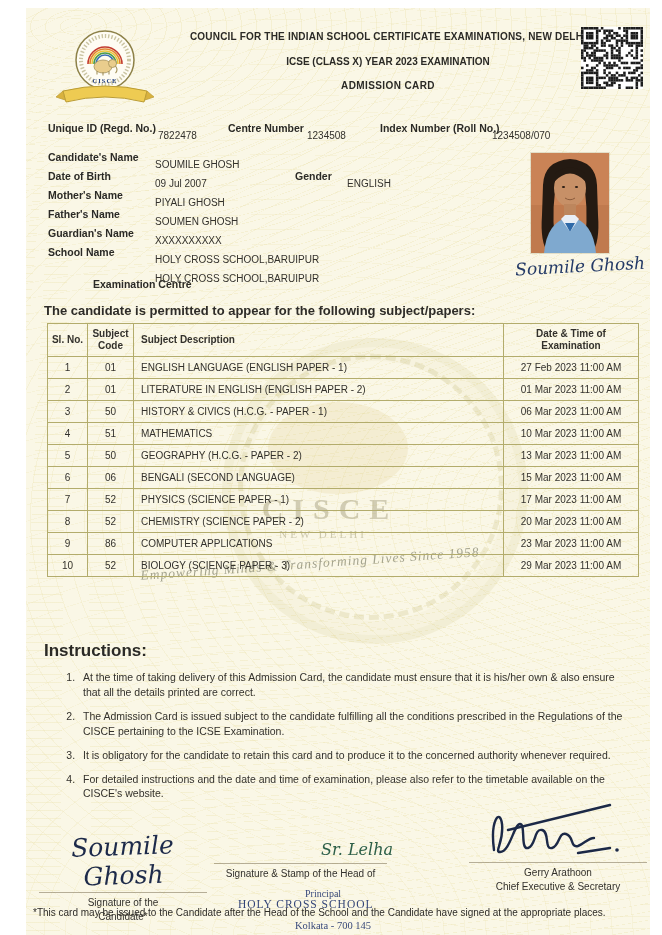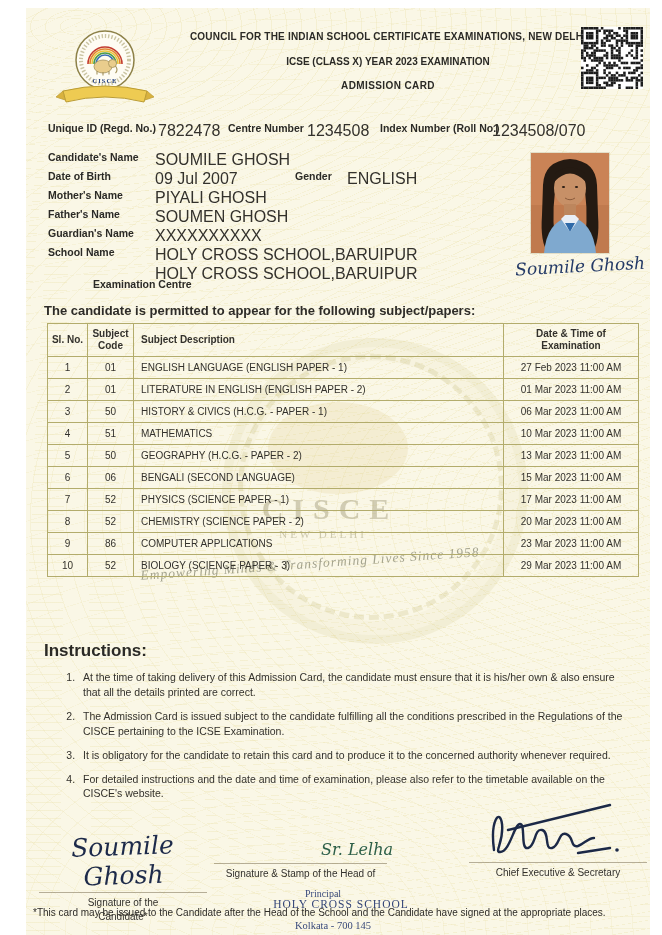--- a/index.html
+++ b/index.html
@@ -14,21 +14,21 @@
 
   
   .hdr-org{left:120px;top:31px;width:536px;text-align:center;font-weight:bold;font-size:10px;letter-spacing:.2px;color:#2b2a26;}
   .hdr-exam{left:120px;top:56px;width:536px;text-align:center;font-weight:bold;font-size:10px;color:#2b2a26;}
   .hdr-title{left:120px;top:80px;width:536px;text-align:center;font-weight:bold;font-size:10px;letter-spacing:.4px;color:#2b2a26;}
   .logo{left:55px;top:26px;}
   .qr{left:581px;top:27px;width:62px;height:62px;}
 
   
   .lbl{font-weight:bold;font-size:10.5px;color:#2b2a26;}
-  .val{font-size:16px;color:#33312c;}
+  .val{font-size:10px;color:#33312c;margin-top:8px;}
 
   
   .photo{left:531px;top:153px;width:78px;height:100px;box-shadow:0 0 0 1px rgba(160,150,110,.25);}
   .photo-sign{left:505px;top:256px;width:150px;text-align:center;
       font-family:"DejaVu Serif",serif;font-style:italic;font-size:17px;color:#243a66;transform:rotate(-3deg);}
 
   
   .permit{left:44px;top:303px;width:560px;font-size:13px;color:#2e2c28;font-weight:bold;}
   table.subjects{position:absolute;left:47px;top:323px;width:591px;border-collapse:collapse;table-layout:fixed;z-index:2;}
   table.subjects th, table.subjects td{border:1px solid #b3ac6c;font-size:10px;color:#33312c;padding:1px 3px;}
@@ -61,21 +61,21 @@
   .hand{font-family:"DejaVu Serif",serif;font-style:italic;}
   .sig-line{border-top:1px solid rgba(125,115,85,.55);margin:2px 6px 3px 6px;}
   .sig-cap{font-size:10px;line-height:1.35;color:#33312c;}
   .sig-left{left:33px;top:832px;width:180px;text-align:center;}
   .sig-left .hand{font-size:25px;color:#1d2a4a;transform:rotate(-2deg);display:block;}
   .sig-mid{left:208px;top:840px;width:185px;text-align:center;}
   .sig-mid .hand{font-size:16px;color:#2d5f48;display:block;margin-bottom:4px;text-align:right;}
   .sig-right{left:463px;top:800px;width:190px;text-align:center;}
   .stamp{font-family:"Liberation Serif",serif;color:#22356e;z-index:3;}
   .stamp-principal{left:305px;top:888px;font-size:10px;opacity:.9;}
-  .stamp-school{left:246px;top:898px;width:190px;text-align:center;font-size:11.5px;letter-spacing:1px;opacity:.92;}
+  .stamp-school{left:238px;top:898px;width:190px;font-size:11.5px;letter-spacing:1px;opacity:.92;}
   .stamp-kolkata{left:238px;top:920px;width:190px;text-align:center;font-size:10.5px;opacity:.9;}
   .footnote{left:33px;top:907px;width:617px;font-size:10px;color:#2e2c28;z-index:2;}
 </style>
 </head>
 <body>
 
 <div class="page">
   <div class="sheet"></div>
 
   <div class="abs logo">
@@ -583,17 +583,18 @@
   <div class="abs sig-right">
     <svg width="160" height="56" viewBox="0 0 160 56">
       <g fill="none" stroke="#1c2947" stroke-width="2.4" stroke-linecap="round">
         <path d="M16,50 C12,20 22,8 24,24 C26,42 16,52 22,52 C32,52 36,24 42,24 C48,24 42,50 50,48 C58,46 56,28 64,30 C72,32 66,50 74,48 C82,46 80,32 88,34 C96,36 92,48 100,46 C106,44 110,38 116,38"></path>
         <path d="M30,30 L132,5"></path>
         <path d="M100,53 L132,48"></path>
       </g>
       <circle cx="139" cy="50" r="1.8" fill="#1c2947"></circle>
     </svg>
     <div class="sig-line"></div>
+    <div class="sig-cap">Gerry Arathoon</div>
     <div class="sig-cap">Chief Executive &amp; Secretary</div>
   </div>
 
   <div class="abs footnote">*This card may be issued to the Candidate after the Head of the School and the Candidate have signed at the appropriate places.</div>
 </div>
 
 </body></html>

